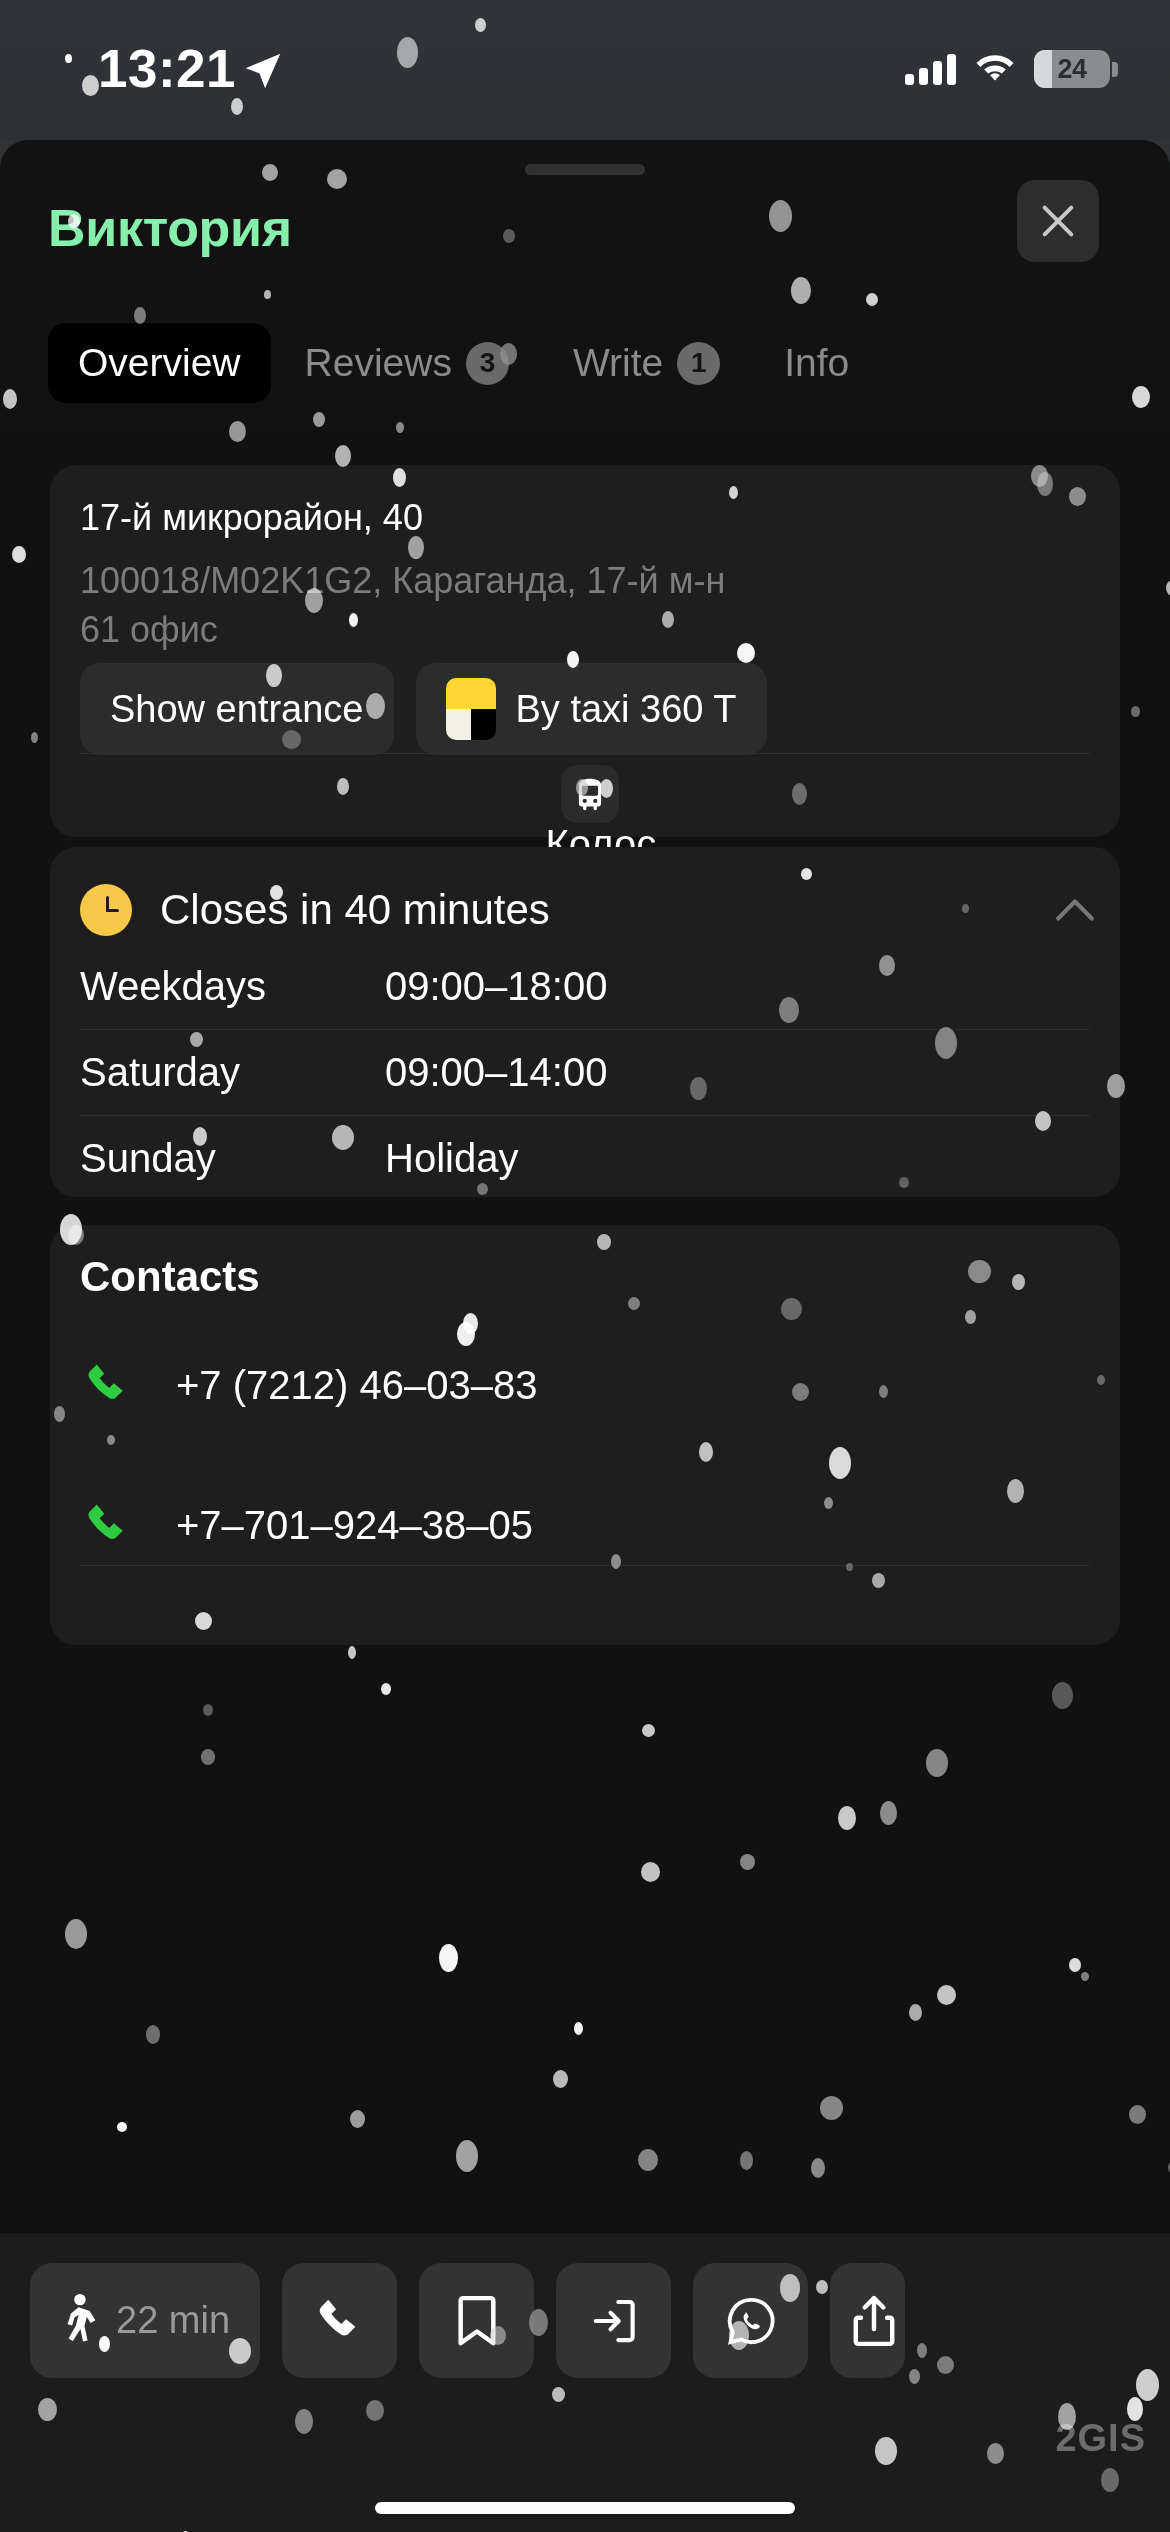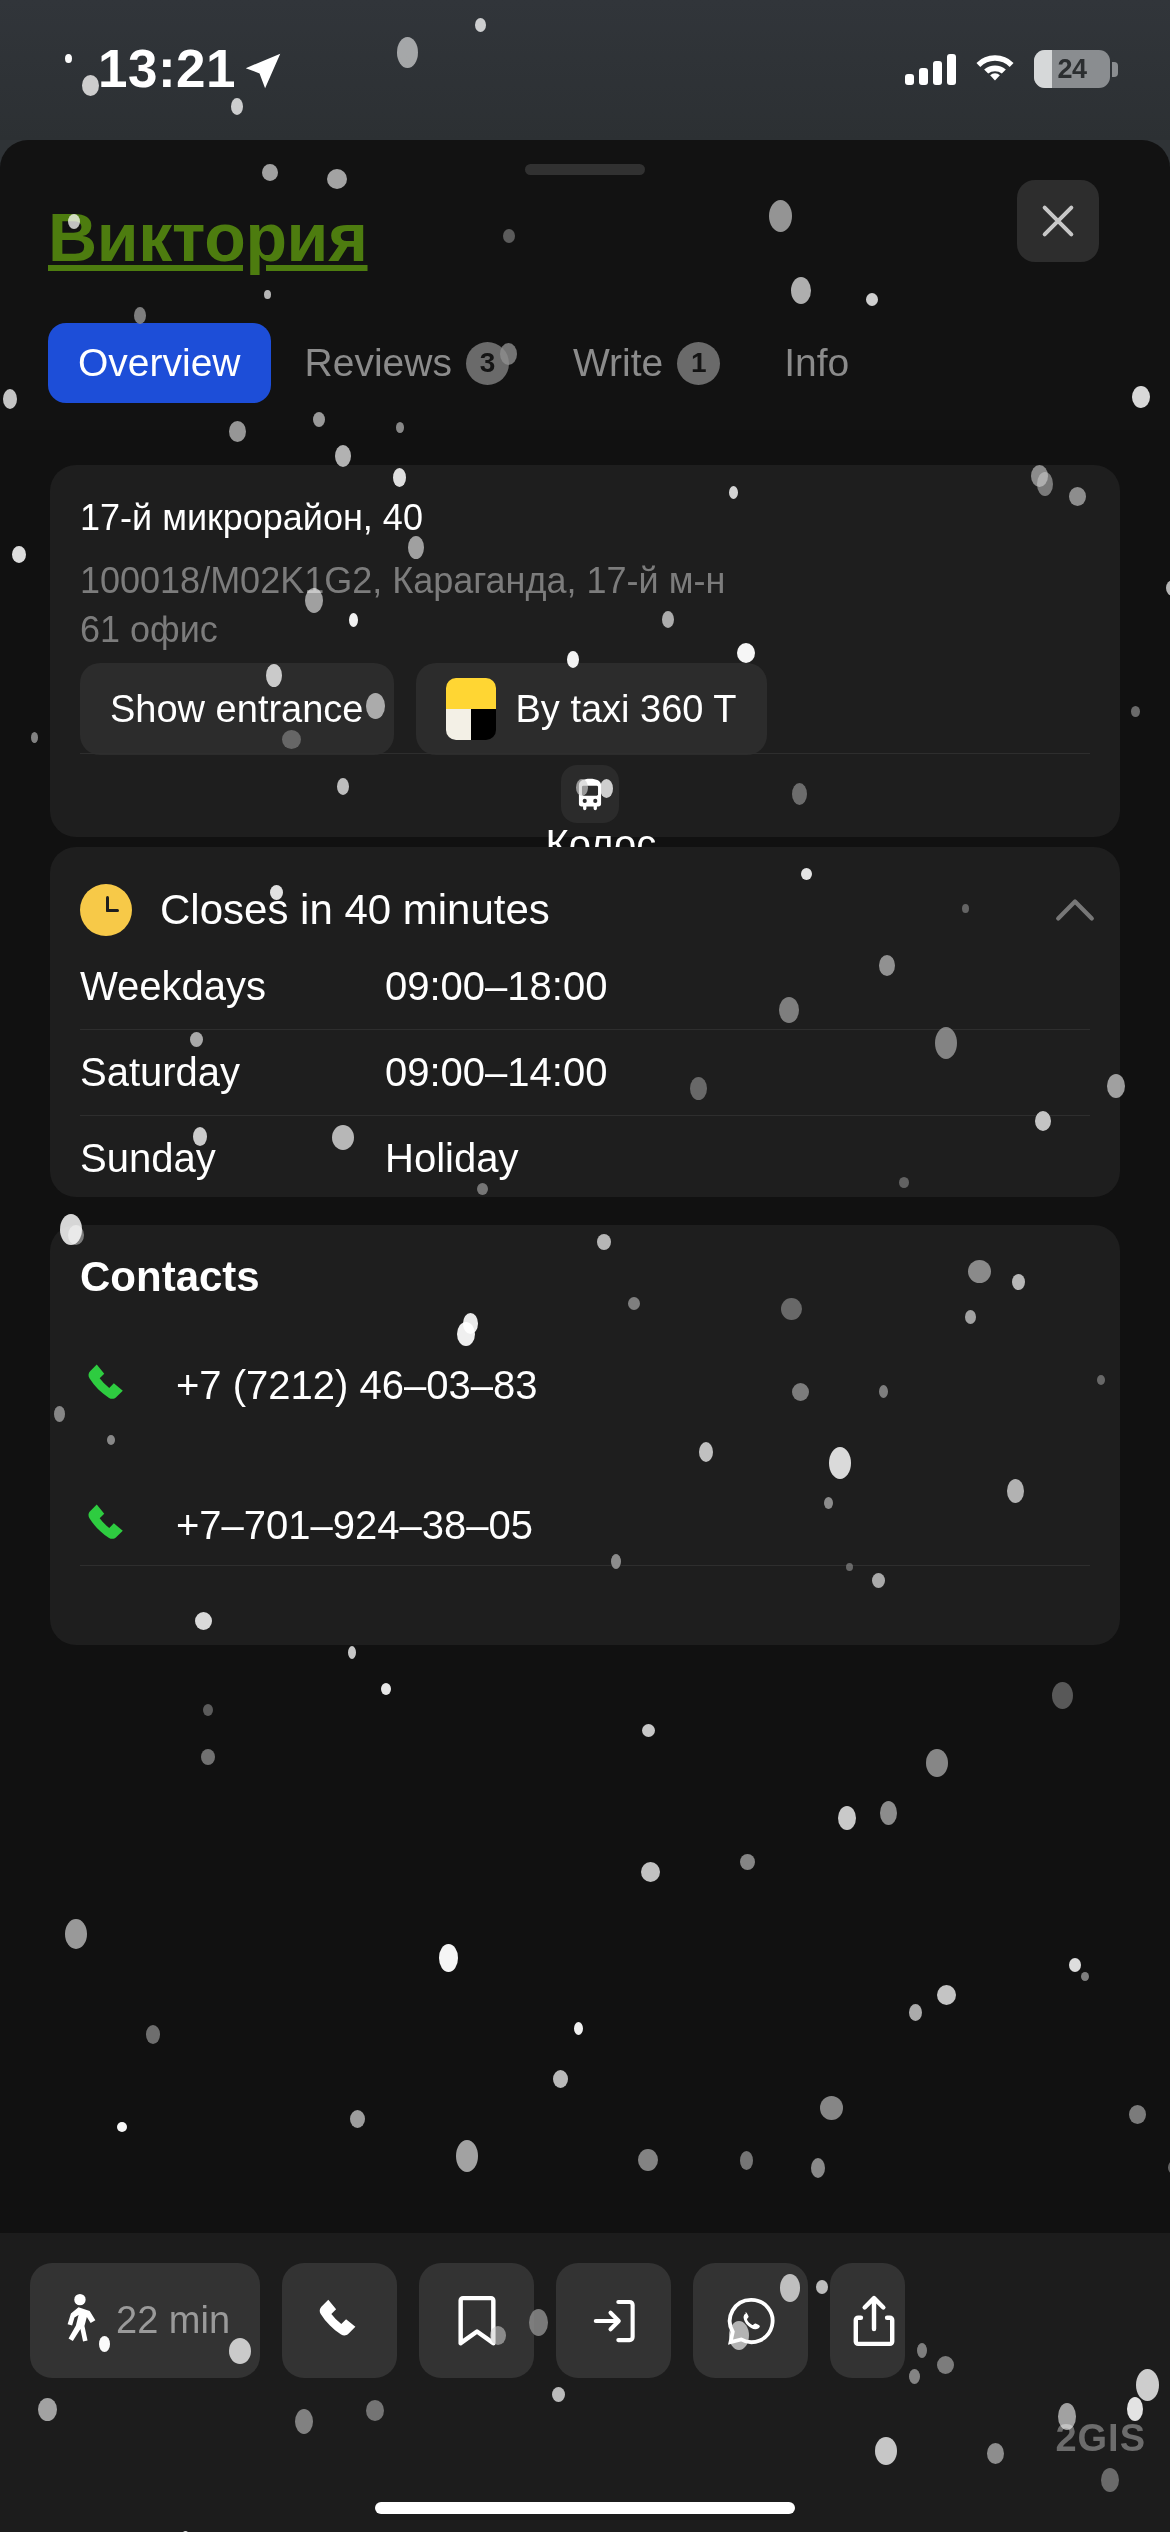--- a/index.html
+++ b/index.html
@@ -45,37 +45,37 @@
   .sheet {
     position:absolute; left:0; top:140px; width:1170px; height:2392px;
     background:#121212; border-radius:28px 28px 0 0; z-index:20; overflow:hidden;
   }
   .drag-handle {
     position:absolute; top:24px; left:525px; width:120px; height:11px;
     border-radius:6px; background:#313131;
   }
   .sheet-title {
     position:absolute; left:48px; top:58px;
-    font-size:68px; font-weight:700; letter-spacing:-.3px; color:#4d7c0f;text-decoration:underline;
+    font-size:52px; font-weight:700; letter-spacing:-.3px; color:#86efac;
   }
   .close-btn {
     position:absolute; right:71px; top:40px; width:82px; height:82px;
     border-radius:18px; background:#2d2d2d;
     display:flex; align-items:center; justify-content:center;
   }
   .close-btn svg { width:40px; height:40px; }
 
   
   .tabs { position:absolute; left:48px; top:183px; display:flex; align-items:center; gap:4px; }
   .tab {
     display:flex; align-items:center; gap:14px;
     padding:18px 30px; border-radius:18px;
     font-size:39px; color:#8b8b8b; white-space:nowrap;
   }
-  .tab.active { background:#1d4ed8; color:#fff; }
+  .tab.active { background:#000000; color:#fff; }
   .tab .badge {
     min-width:43px; height:43px; padding:0 10px; border-radius:22px;
     background:#6a6a6a; color:#141414;
     font-size:28px; font-weight:600;
     display:flex; align-items:center; justify-content:center;
   }
 
   
   .content { position:absolute; left:0; top:290px; width:1170px; bottom:0; background:#111111; }
 

